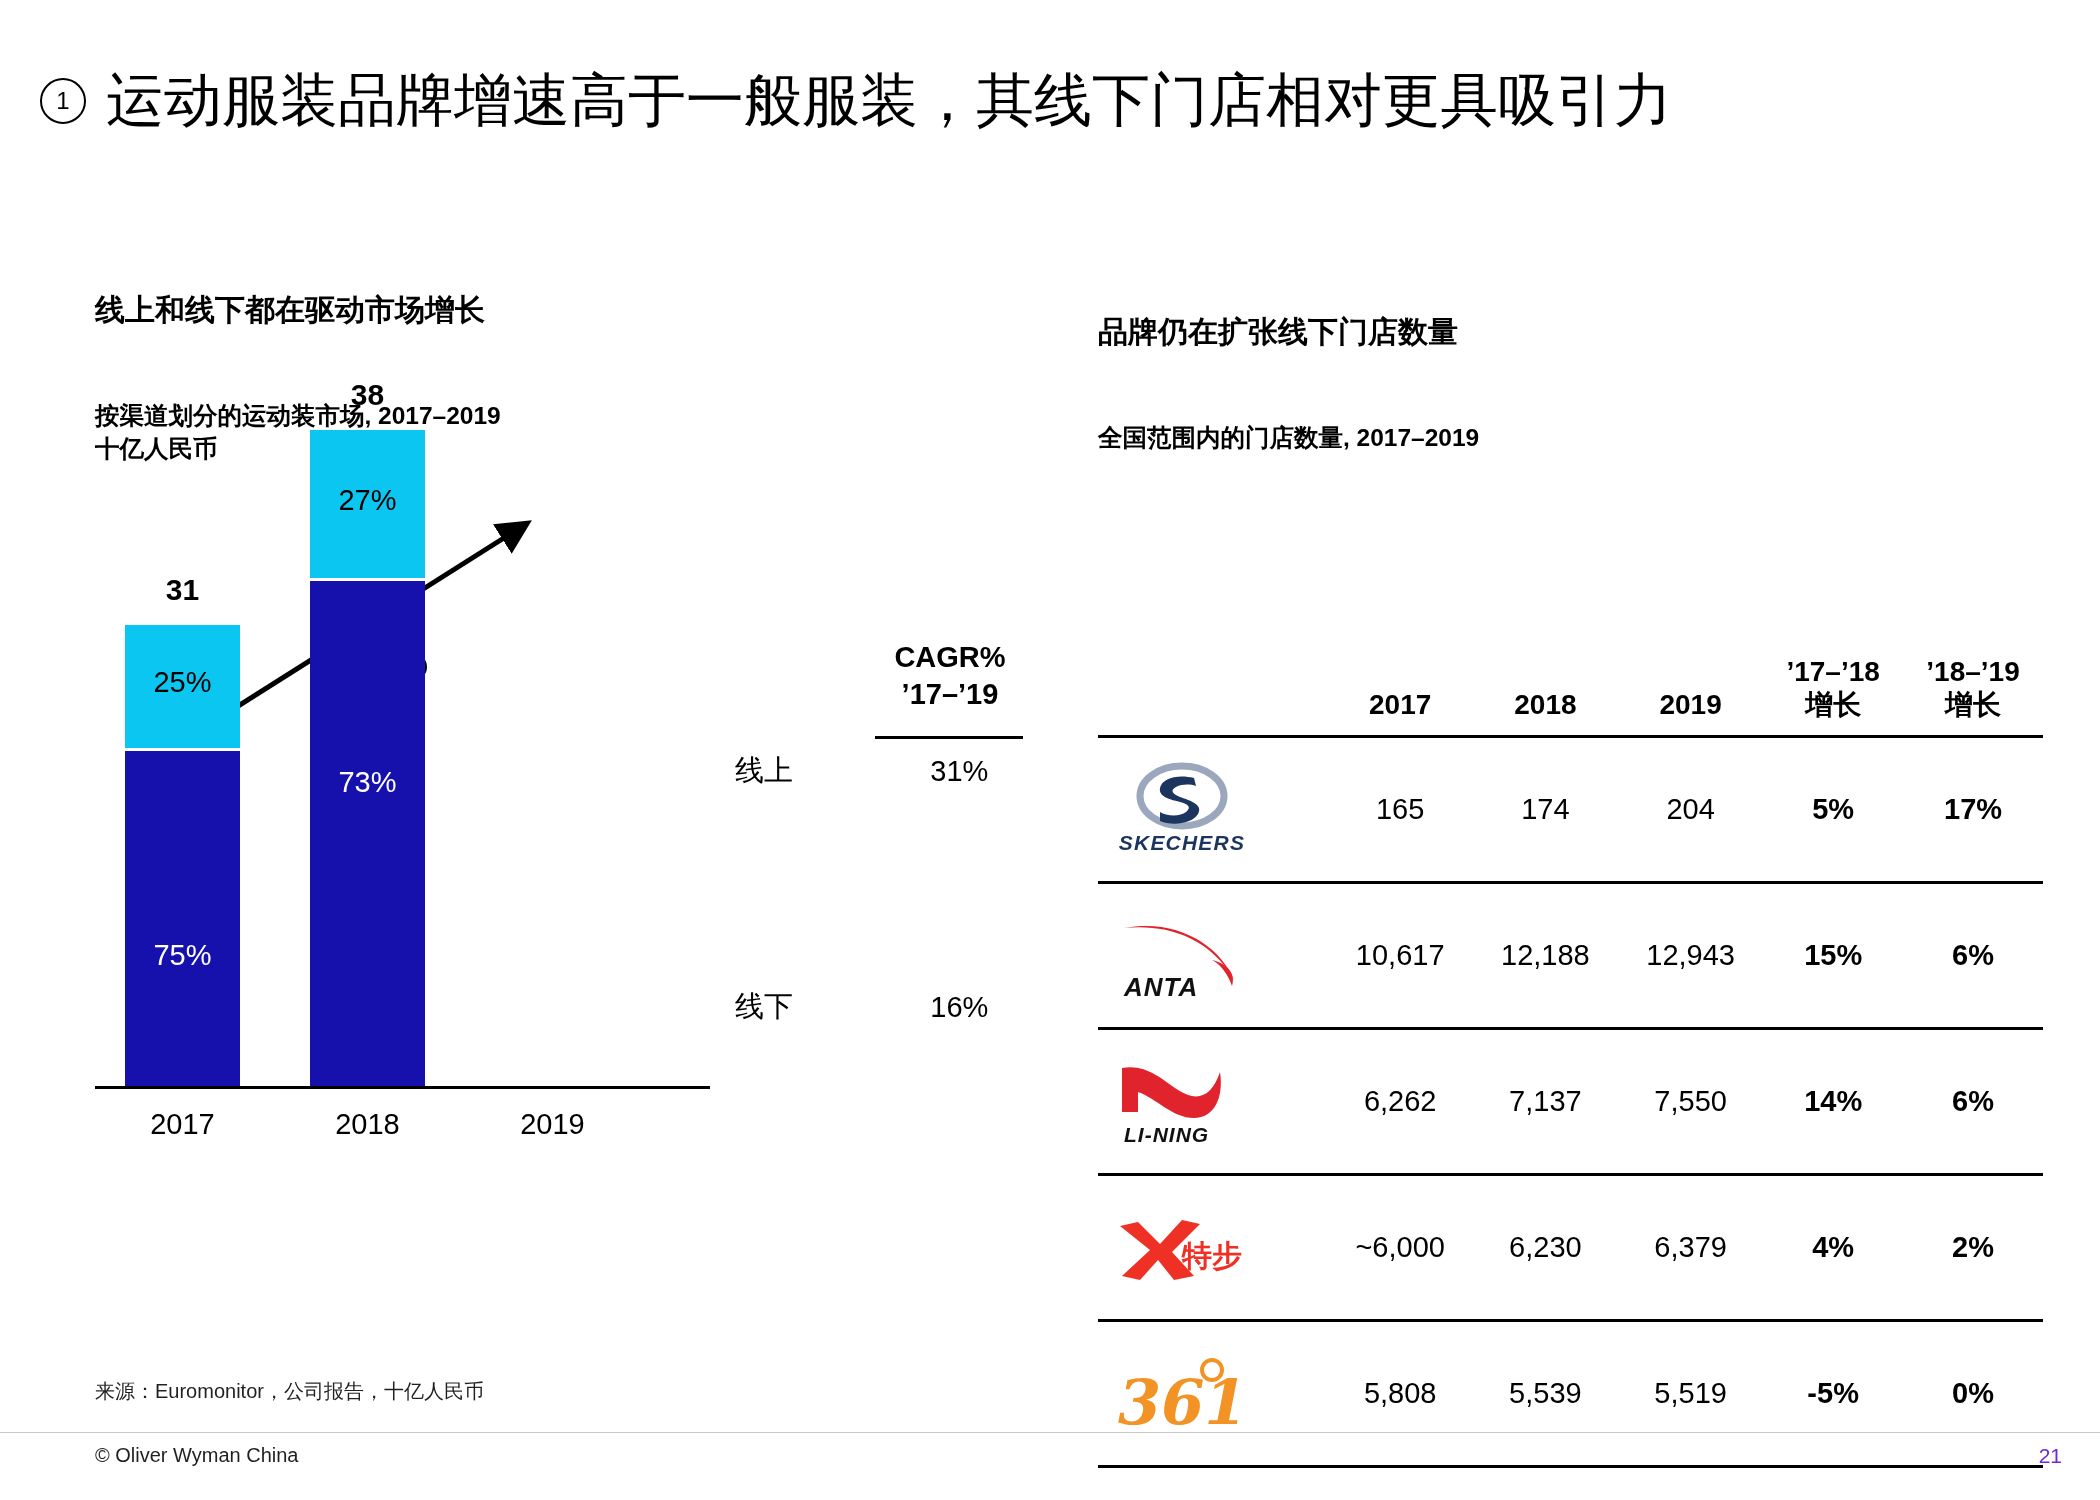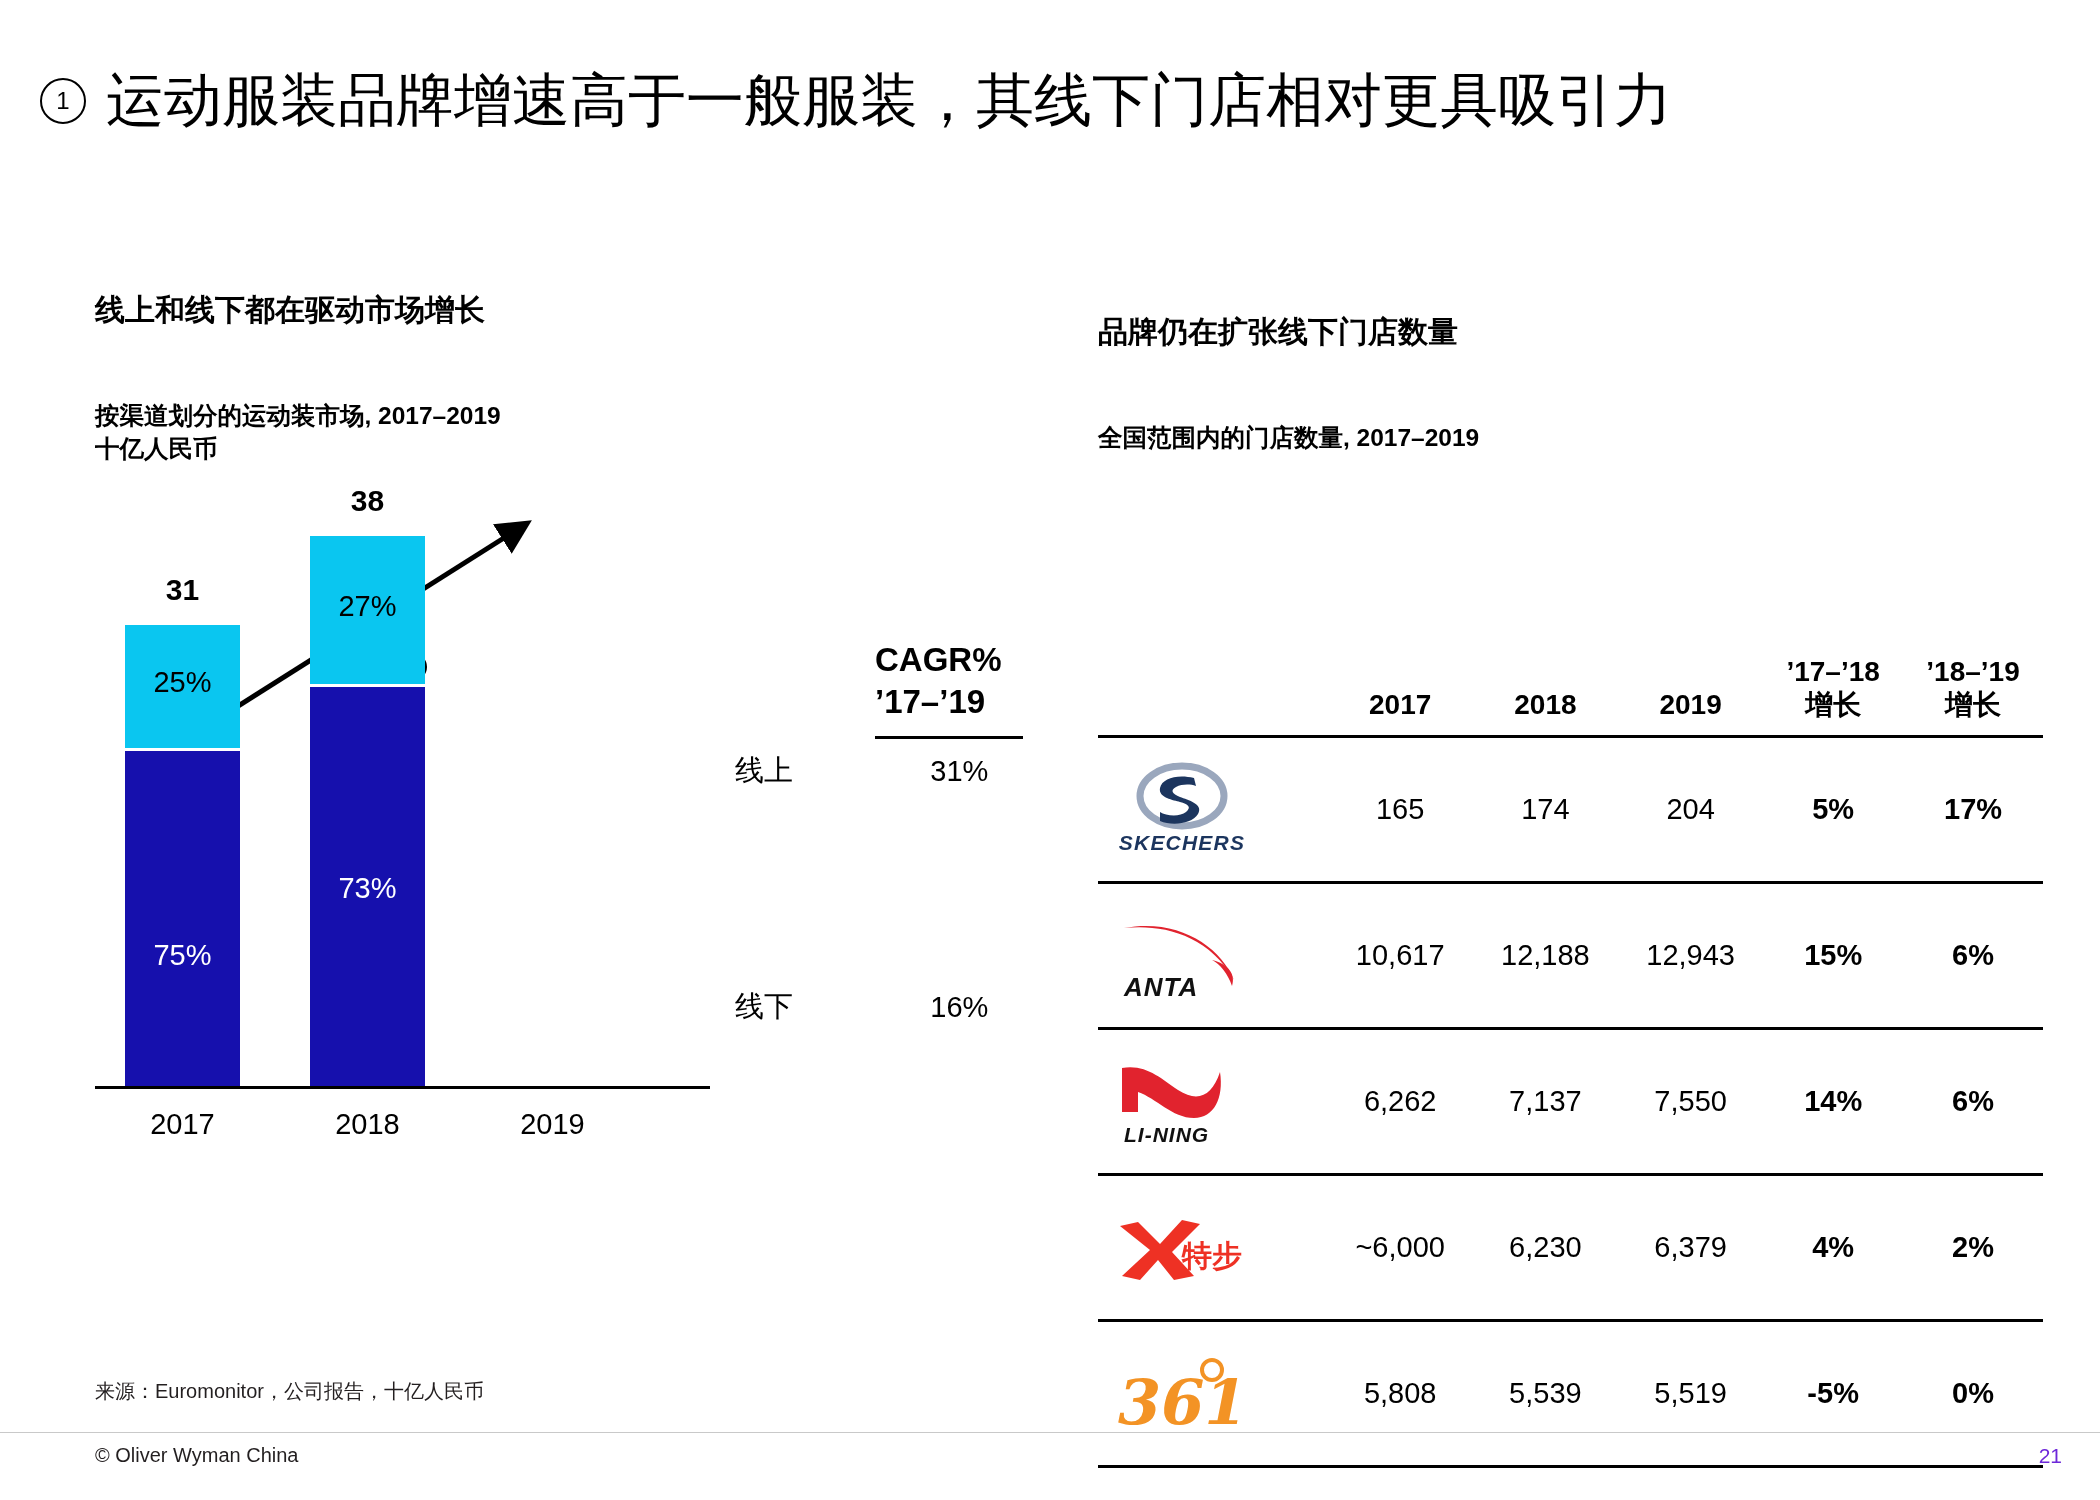--- a/index.html
+++ b/index.html
@@ -140,22 +140,22 @@
     font-weight: bold;
     box-sizing: border-box;
   }
 
   
   .cagr-head {
     position: absolute;
     left: 780px;
     top: 150px;
     width: 150px;
-    text-align: left;
-    font-size: 33px;
+    text-align: center;
+    font-size: 29px;
     font-weight: bold;
     line-height: 1.28;
   }
   .cagr-rule {
     position: absolute;
     left: 780px;
     top: 247px;
     width: 148px;
     height: 3px;
     background: #000;
@@ -277,21 +277,21 @@
           <div class="seg-label off" style="top:188px;">75%</div>
         </div>
       </div>
       <div class="x-tick" style="left:30px;">2017</div>
 
       <div class="bar-group" style="left:215px;">
         <div class="bar-total">38</div>
         <div class="bar-seg bar-online" style="height:148px;">
           <div class="seg-label on" style="top:54px;">27%</div>
         </div>
-        <div class="bar-seg bar-offline" style="height:402px;">
+        <div class="bar-seg bar-offline" style="height:508px;">
           <div class="seg-label off" style="top:185px;">73%</div>
         </div>
       </div>
       <div class="x-tick" style="left:215px;">2018</div>
 
       <div class="x-tick" style="left:400px;">2019</div>
     </div>
 
     <div class="cagr-head">
       <div>CAGR%</div>

